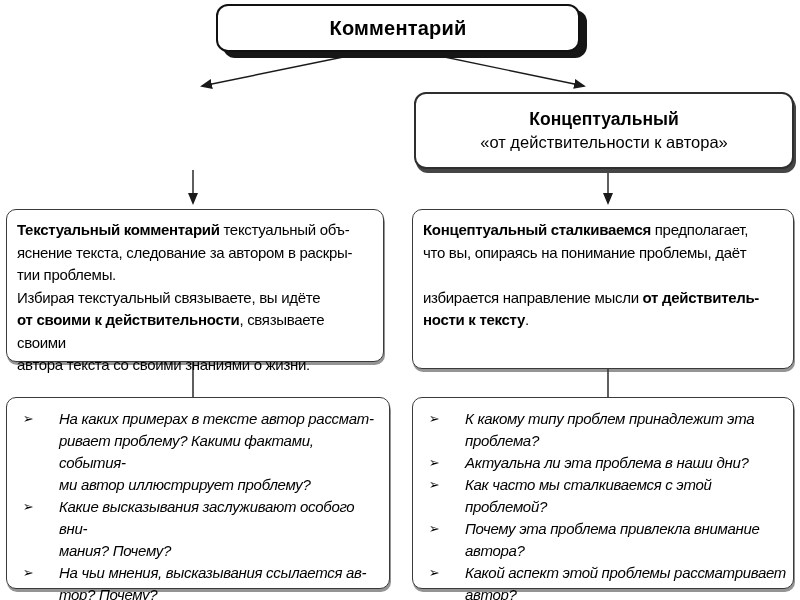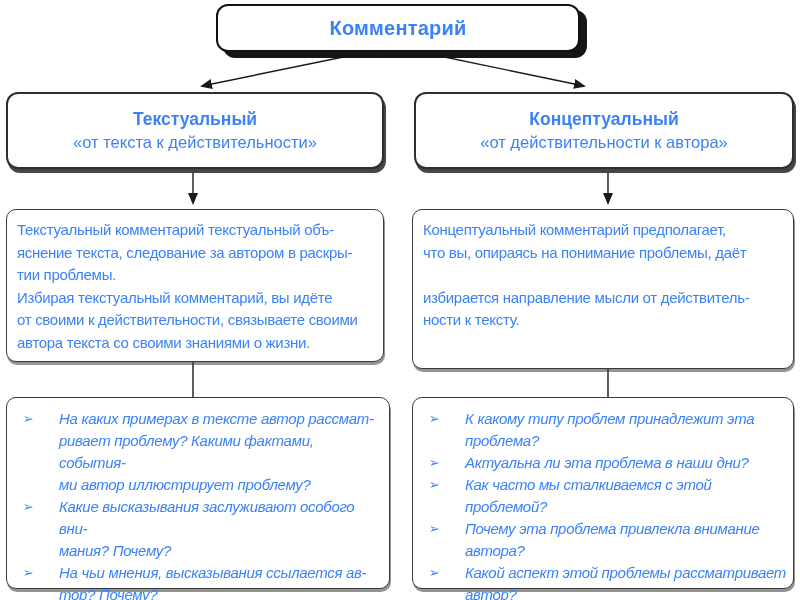--- a/index.html
+++ b/index.html
@@ -1,21 +1,21 @@
 <!DOCTYPE html>
 <html lang="ru"><head>
 <meta charset="utf-8">
 <style>
   html,body{margin:0;padding:0;background:#fff;}
   .slide{
     position:relative;
     width:800px;height:600px;
     background:#ffffff;
     font-family:"Liberation Sans","DejaVu Sans",sans-serif;
-    color:#3b82f6;
+    color:#000000;
     overflow:hidden;
   }
   .connectors{position:absolute;left:0;top:0;width:800px;height:600px;pointer-events:none;}
   .box{
     position:absolute;
     background:#fff;
     box-sizing:border-box;
   }
   .title-box{
     left:216px;top:4px;width:364px;height:48px;
@@ -55,21 +55,21 @@
     font-style:italic;
   }
   .q-left{left:6px;top:397px;width:384px;height:192px;}
   .q-right{left:412px;top:397px;width:382px;height:192px;}
   .q-item{display:flex;align-items:flex-start;}
   .q-marker{
     flex:0 0 26px;text-align:center;
     font-style:normal;font-size:13px;line-height:22px;
   }
   .q-text{flex:1 1 auto;margin-left:18px;}
-  b{font-weight:normal;text-align:center;}
+  b{font-weight:bold;text-align:center;}
 </style>
 </head>
 <body>
 
 <div class="slide">
 
   <svg class="connectors" viewBox="0 0 800 600" xmlns="http://www.w3.org/2000/svg">
     <defs>
       <marker id="ah" markerUnits="userSpaceOnUse" markerWidth="12" markerHeight="10" refX="10" refY="5" orient="auto">
         <polygon points="0,0 12,5 0,10" fill="#1a1a1a"></polygon>
@@ -80,36 +80,32 @@
     <line x1="193" y1="170" x2="193" y2="203" stroke="#1a1a1a" stroke-width="1.4" marker-end="url(#ah)"></line>
     <line x1="608" y1="170" x2="608" y2="203" stroke="#1a1a1a" stroke-width="1.4" marker-end="url(#ah)"></line>
     <line x1="193" y1="362" x2="193" y2="397" stroke="#1a1a1a" stroke-width="1.4"></line>
     <line x1="608" y1="369" x2="608" y2="397" stroke="#1a1a1a" stroke-width="1.4"></line>
   </svg>
 
   <div class="box title-box">
     <span>Комментарий</span>
   </div>
 
-  <div class="box header-box header-left">
-    <span class="hdr-title">Текстуальный</span>
-    <span class="hdr-sub">«от текста к действительности»</span>
-  </div>
 
   <div class="box header-box header-right">
     <span class="hdr-title">Концептуальный</span>
     <span class="hdr-sub">«от действительности к автора»</span>
   </div>
 
   <div class="box def-box def-left">
-    <div><b>Текстуальный комментарий</b><span> текстуальный объ-</span><br><span>яснение текста, следование за автором в раскры-</span><br><span>тии проблемы.</span><br><span>Избирая текстуальный комментарий, вы идёте</span><br><b>от своими к действительности</b><span>, связываете своими</span><br><span>автора текста со своими знаниями о жизни.</span></div>
+    <div><b>Текстуальный комментарий</b><span> текстуальный объ-</span><br><span>яснение текста, следование за автором в раскры-</span><br><span>тии проблемы.</span><br><span>Избирая текстуальный связываете, вы идёте</span><br><b>от своими к действительности</b><span>, связываете своими</span><br><span>автора текста со своими знаниями о жизни.</span></div>
   </div>
 
   <div class="box def-box def-right">
-    <div><b>Концептуальный комментарий</b><span> предполагает,</span><br><span>что вы, опираясь на понимание проблемы, даёт</span><br><br><span>избирается направление мысли </span><b>от действитель-</b><br><b>ности к тексту</b><span>.</span></div>
+    <div><b>Концептуальный сталкиваемся</b><span> предполагает,</span><br><span>что вы, опираясь на понимание проблемы, даёт</span><br><br><span>избирается направление мысли </span><b>от действитель-</b><br><b>ности к тексту</b><span>.</span></div>
   </div>
 
   <div class="box q-box q-left">
     <div>
         <div class="q-item">
           <span class="q-marker">➢</span>
           <div class="q-text">На каких примерах в тексте автор рассмат-<br>ривает проблему? Какими фактами, события-<br>ми автор иллюстрирует проблему?</div>
         </div>
         <div class="q-item">
           <span class="q-marker">➢</span>

